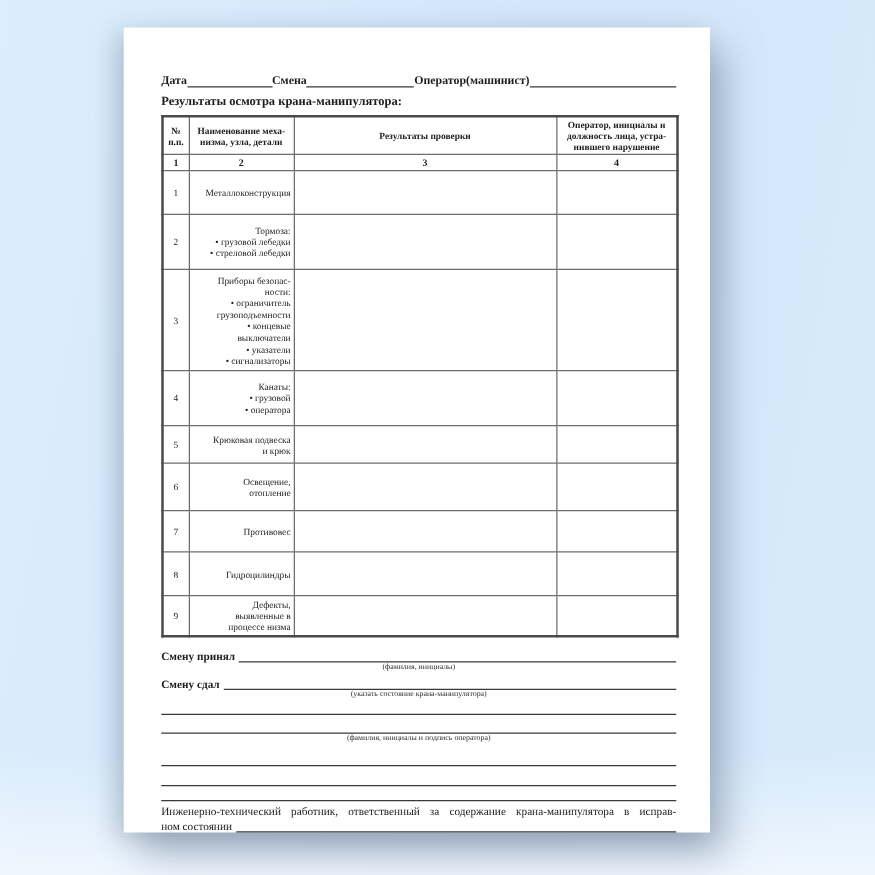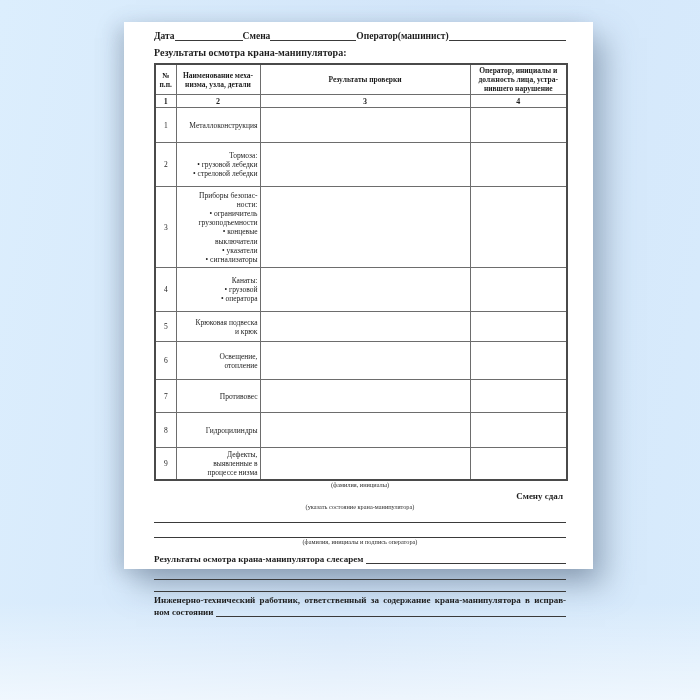--- a/index.html
+++ b/index.html
@@ -6,24 +6,24 @@
   html,body { width:700px; height:700px; overflow:hidden; }
   body {
     font-family:"Liberation Serif","DejaVu Serif",serif;
     background-image:
       linear-gradient(180deg, rgba(255,255,255,0) 86%, rgba(255,255,255,.6) 100%),
       linear-gradient(100deg, #dceefd 0%, #d3e6fa 55%, #d8ebfc 100%);
     position:relative;
     color:#1d1d1d;
   }
   .page {
-    position:absolute; left:124px; top:22px; width:469px; height:547px;
+    position:absolute; left:99px; top:22px; width:469px; height:644px;
     background:#fff;
     box-shadow:12px 16px 28px rgba(96,115,140,.5), -8px 4px 18px rgba(96,115,140,.28);
-    padding:6px 27px 0 30px;
+    padding:35px 27px 0 30px;
   }
   
   .top-line { display:flex; align-items:flex-end; font-weight:bold; font-size:9.5px; height:13px; }
   .top-line .lbl { white-space:nowrap; }
   .fill { border-bottom:1px solid #3a3a3a; height:10px; }
   .fill.w1 { width:68px; } .fill.w2 { width:86px; } .fill.grow { flex:1; }
   .sect-title { font-weight:bold; font-size:10px; margin-top:6px; margin-bottom:5px; }
   
   table { width:412px; border-collapse:collapse; table-layout:fixed; border:2px solid #4a4a4a; }
   th, td { border:1px solid #6d6d6d; vertical-align:middle; font-size:7.5px; line-height:1.22; padding:1px 2px; }
@@ -34,25 +34,25 @@
   td.c-num { text-align:center; }
   td.c-name { text-align:right; white-space:pre-wrap; padding-left:4px; }
   tr.r1{height:35px;} tr.r2{height:44px;} tr.r3{height:81px;}
   tr.r4{height:44px;} tr.r5{height:30px;} tr.r6{height:38px;}
   tr.r7{height:33px;} tr.r8{height:35px;} tr.r9{height:32px;}
   
   .sig-row { display:flex; align-items:flex-end; font-weight:bold; font-size:9px; height:12px; }
   .sig-row .lbl { white-space:nowrap; padding-right:3px; }
   .caption { text-align:center; font-size:6.3px; color:#2e2e2e; height:8px; line-height:8px; }
   .blank { border-bottom:1px solid #3a3a3a; }
-  .para { font-weight:bold; font-size:9px; line-height:12px; margin-top:2px; }
+  .para { font-weight:normal; font-size:9px; line-height:12px; margin-top:2px; }
   .para .just { text-align:justify; text-align-last:justify; }
   .para .last { display:flex; align-items:center; }
   .para .last .lbl { white-space:nowrap; padding-right:3px; }
-  .mt2{margin-top:2px;flex-direction:column;} .mt6{margin-top:6px;} .mt8{margin-top:8px;} .mt12{margin-top:12px;}
+  .mt2{margin-top:2px;} .mt6{margin-top:6px;} .mt8{margin-top:8px;} .mt12{margin-top:12px;}
   .h4{height:4px;} .h10{height:10px;} .h13{height:13px;}
 </style>
 </head>
 <body>
 
 <div class="page">
 
   <div class="top-line">
     <span class="lbl">Дата</span>
     <span class="fill w1"></span>
@@ -155,34 +155,37 @@
           <td class="c-num">9</td>
           <td class="c-name">Дефекты,
 выявленные в
 процессе низма</td>
           <td></td>
           <td></td>
         </tr>
     </tbody>
   </table>
 
+  <div class="sig-row mt8">
+    <span class="lbl">Смену принял</span>
+    <span class="fill grow"></span>
+  </div>
   <div class="caption">(фамилия, инициалы)</div>
 
   <div class="sig-row mt2">
     <span class="lbl">Смену сдал</span>
     <span class="fill grow"></span>
   </div>
   <div class="caption">(указать состояние крана-манипулятора)</div>
 
   <div class="blank mt8 h4"></div>
   <div class="blank mt2 h13"></div>
   <div class="caption">(фамилия, инициалы и подпись оператора)</div>
 
   <div class="sig-row mt6">
-    <span class="lbl">Результаты осмотра крана-манипулятора слесарем</span>
     <span class="fill grow"></span>
   </div>
 
   <div class="blank mt12 h4"></div>
   <div class="blank mt2 h10"></div>
 
   <div class="para">
     <div class="just">Инженерно-технический работник, ответственный за содержание крана-манипулятора в исправ-</div>
     <div class="last">
       <span class="lbl">ном состоянии</span>

